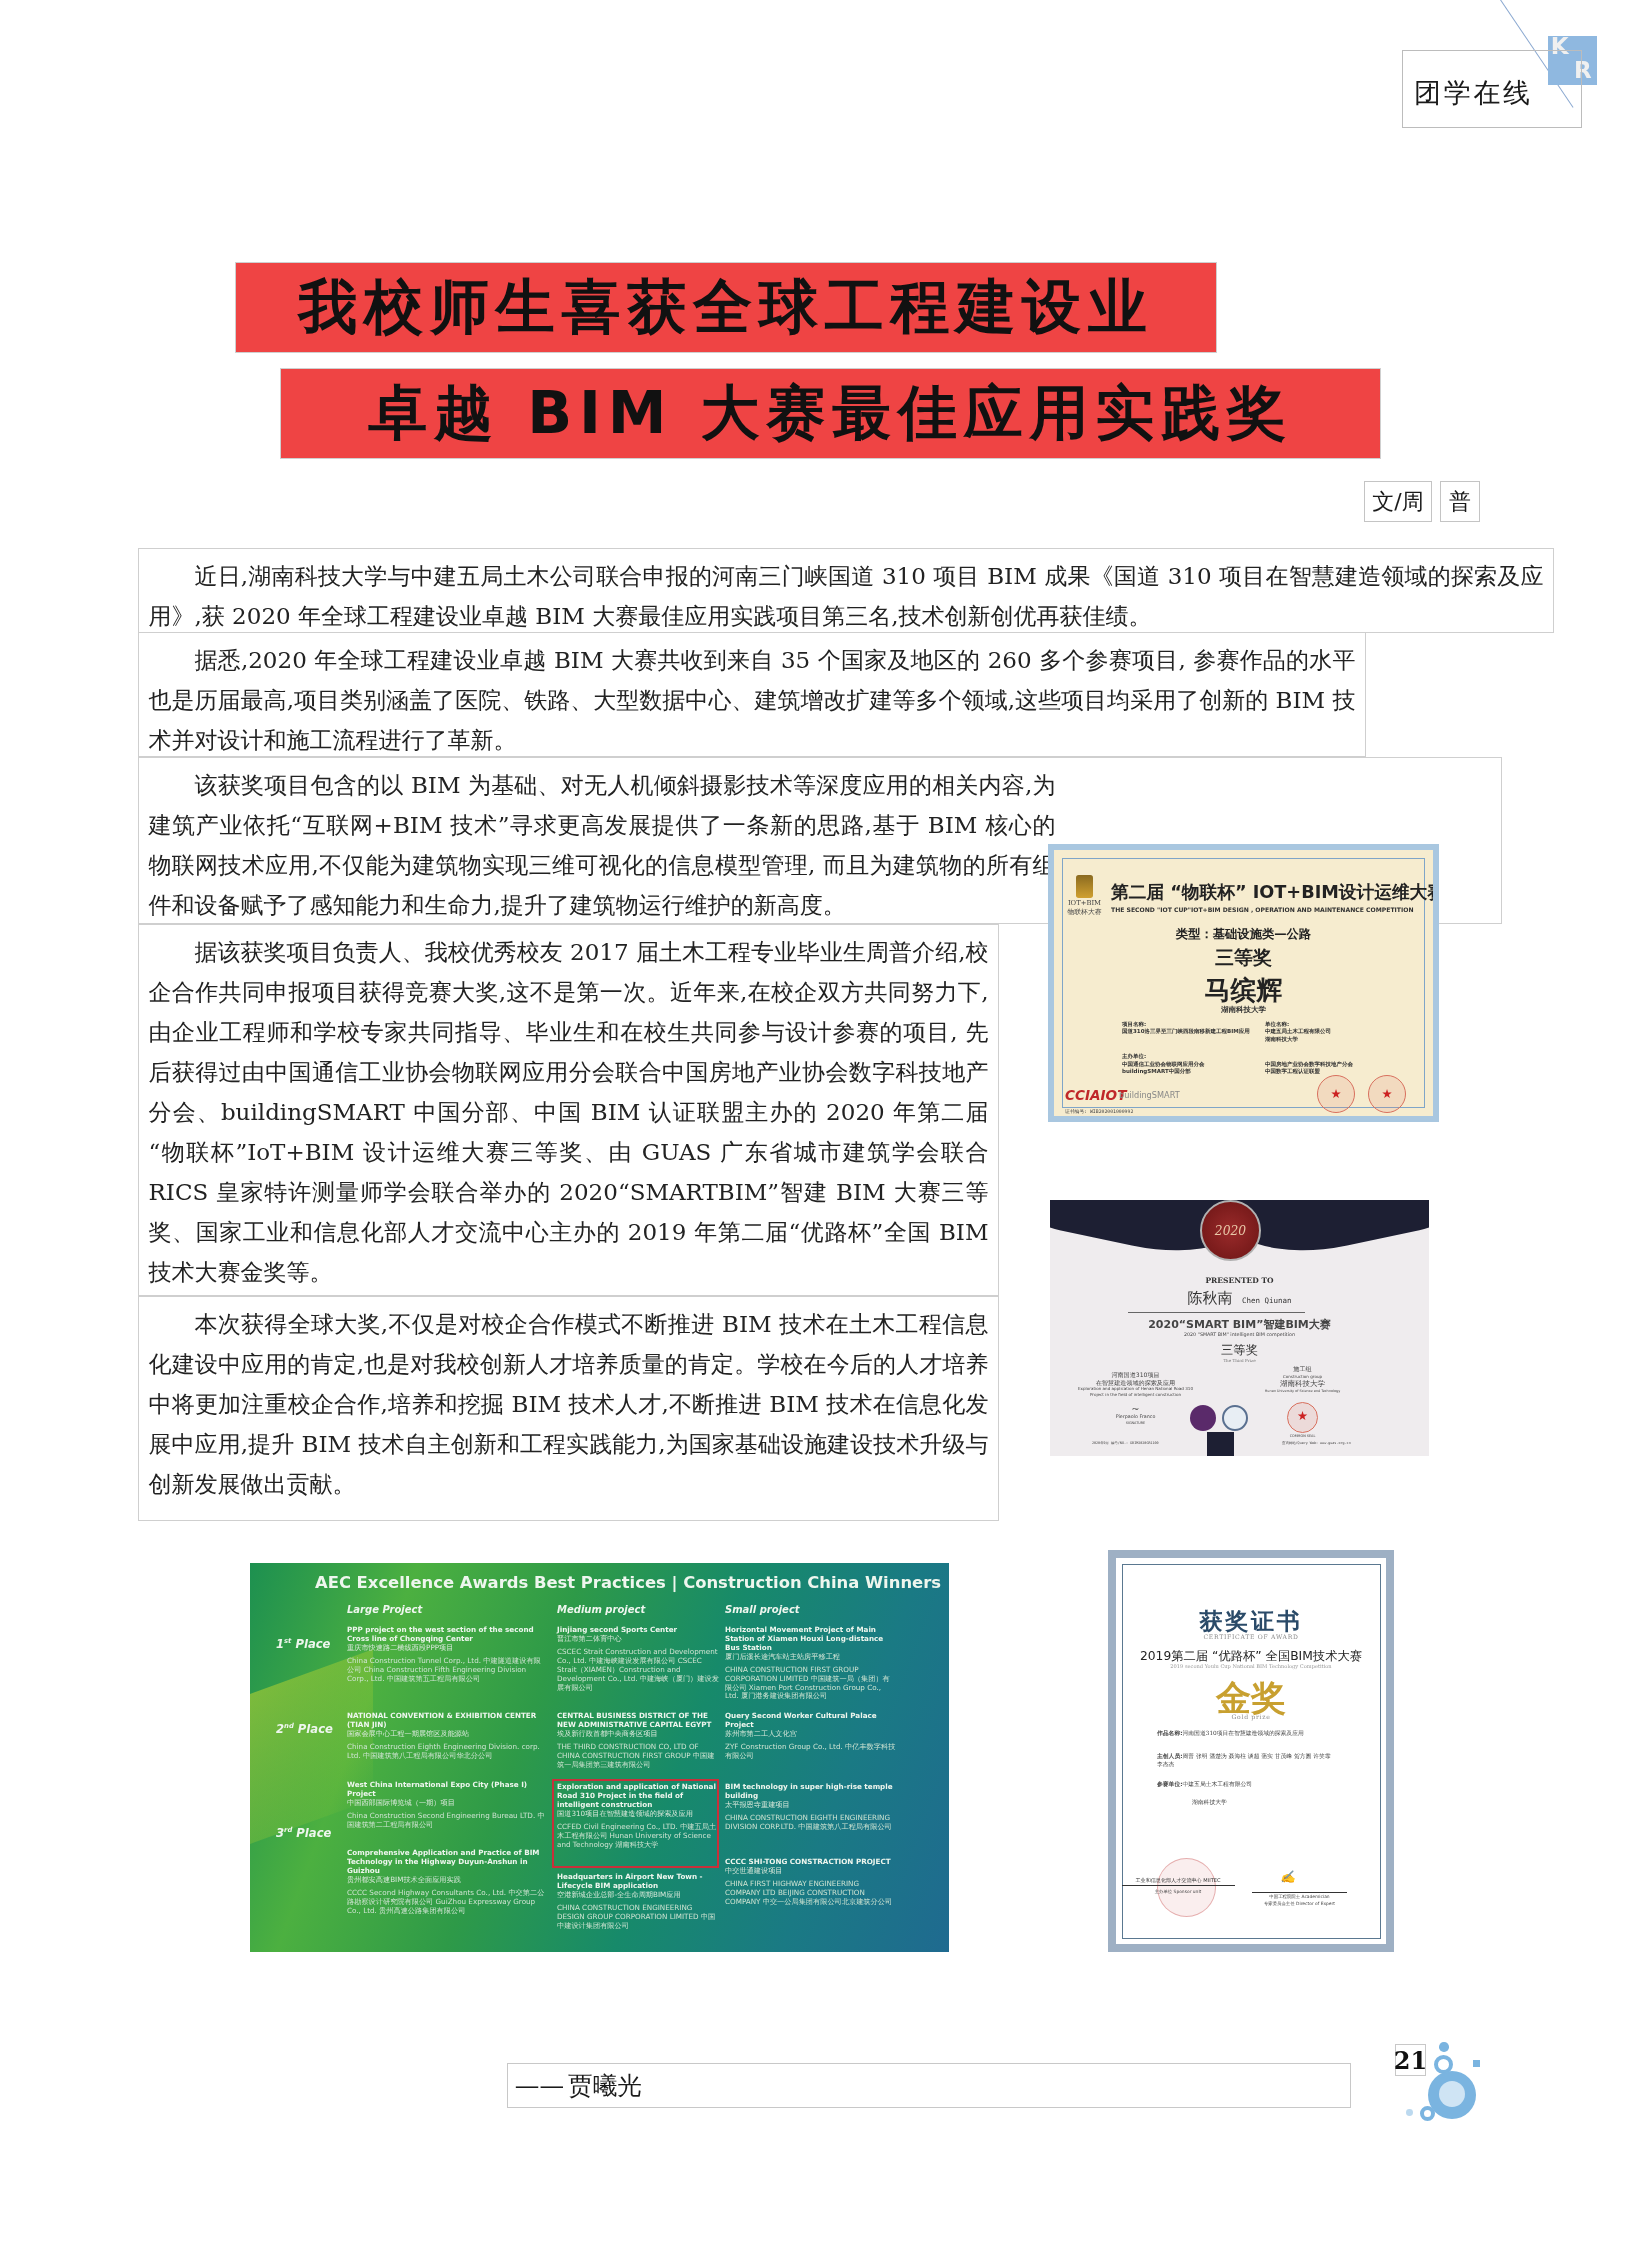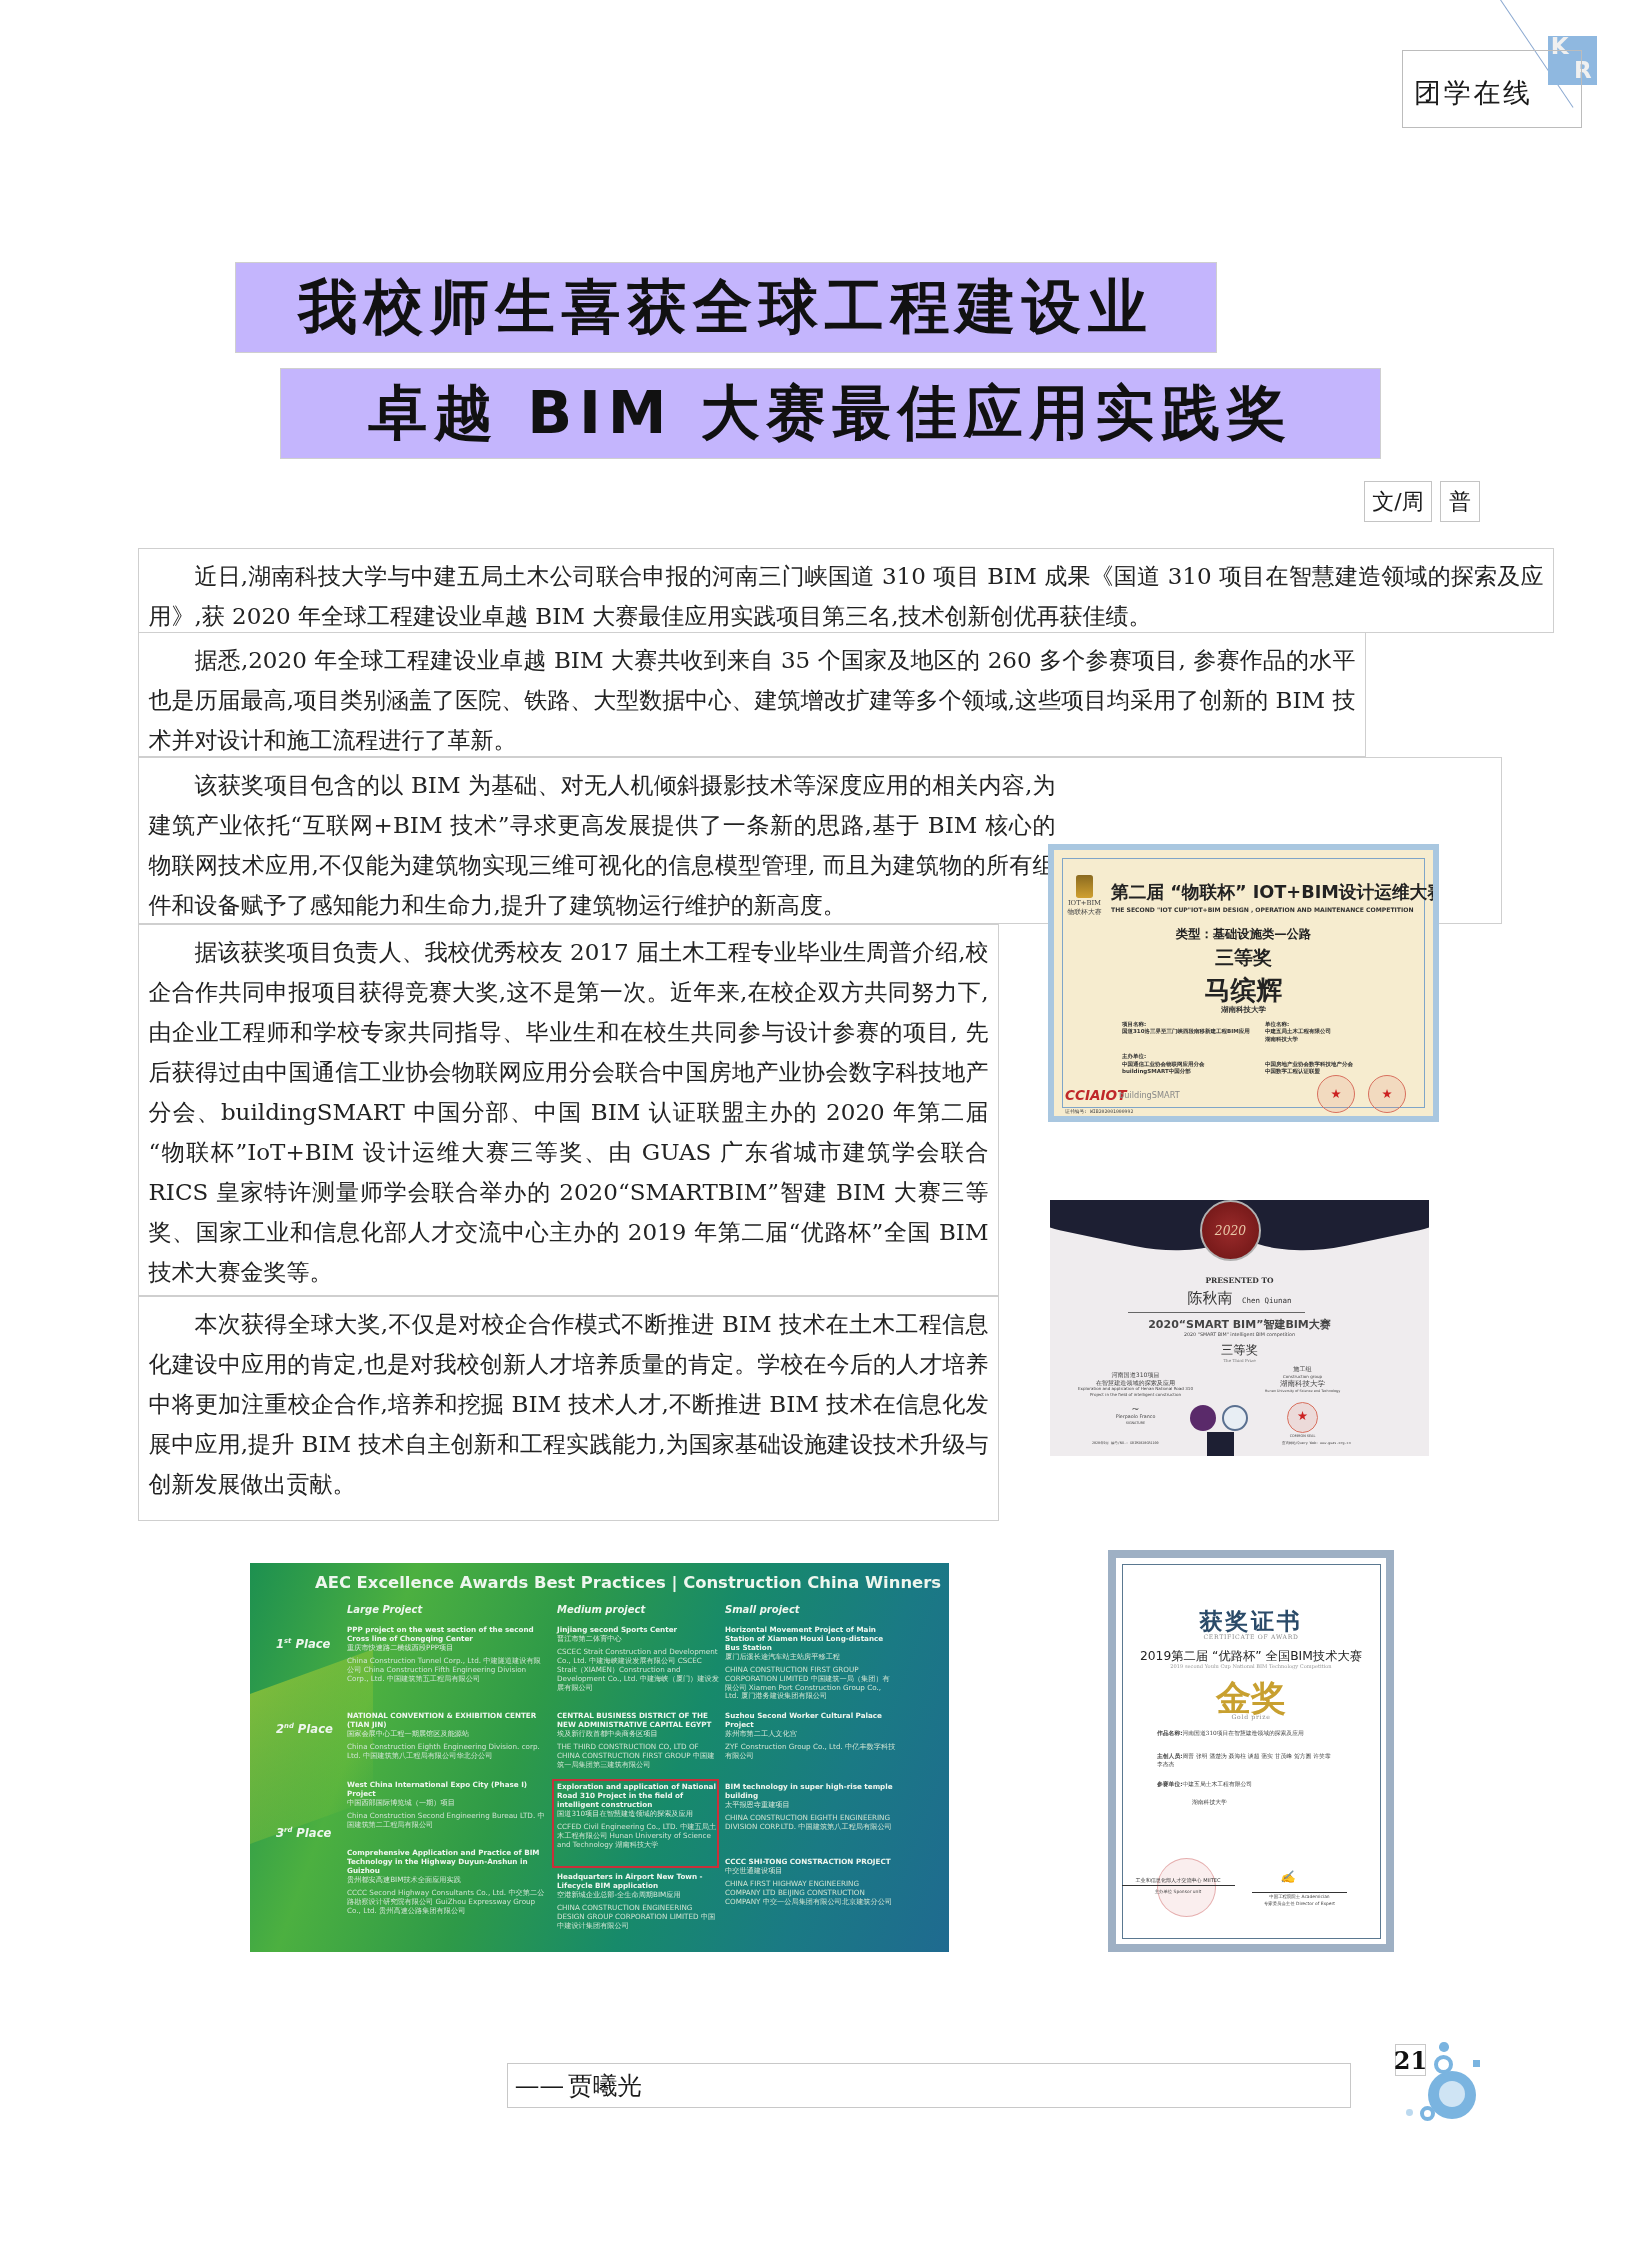--- a/index.html
+++ b/index.html
@@ -9,21 +9,21 @@
   
   .corner-line { position: absolute; left: 1500px; top: 0; width: 1.4px; height: 130px; background: #8aa8d0; transform: rotate(-34deg); transform-origin: top left; }
   .kr-block { position: absolute; left: 1548px; top: 36px; width: 49px; height: 49px; background: #8fb8e0; }
   .kr-block span { position: absolute; color: #f0f0f0; font-family: "DejaVu Sans", sans-serif; font-weight: bold; font-size: 23px; }
   .kr-k { left: 2.7px; top: -2.7px; }
   .kr-r { left: 26px; top: 20.5px; }
   .section-box { position: absolute; left: 1402px; top: 50px; width: 180px; height: 78px; border: 1.4px solid #bcbcbc; background: transparent; }
   .section-label { position: absolute; left: 1414px; top: 75px; font-family: "DejaVu Sans", sans-serif; font-size: 27px; letter-spacing: 2.7px; color: #1a1a1a; }
 
   
-  .title-box { position: absolute; border: 1.4px solid #cfcfcf; background: #c4b5fd; display: flex; align-items: center; justify-content: center; }
+  .title-box { position: absolute; border: 1.4px solid #cfcfcf; background: #ef4444; display: flex; align-items: center; justify-content: center; }
   .title-text { font-family: "DejaVu Sans", sans-serif; font-weight: 900; font-size: 59px; letter-spacing: 6.8px; color: #111; white-space: nowrap; }
   .tb1 { left: 235px; top: 262px; width: 982px; height: 91px; }
   .tb2 { left: 280px; top: 368px; width: 1101px; height: 91px; }
   .tb2 { left: 280px; }
 
   
   .byline { position: absolute; top: 481px; height: 41px; border: 1.4px solid #c4c4c4; display: flex; align-items: center; justify-content: center; font-family: "DejaVu Sans", sans-serif; font-size: 22px; color: #1a1a1a; }
   .byline-1 { left: 1364px; width: 68px; }
   .byline-2 { left: 1440px; width: 40px; }
 
@@ -250,21 +250,21 @@
     <div class="proj">NATIONAL CONVENTION &amp; EXHIBITION CENTER (TIAN JIN)</div>
     <div class="cn">国家会展中心工程一期展馆区及能源站</div>
     <div class="org">China Construction Eighth Engineering Division. corp. Ltd. 中国建筑第八工程局有限公司华北分公司</div>
   </div>
   <div class="aec-entry" style="left:307px;top:149px;width:164px;">
     <div class="proj">CENTRAL BUSINESS DISTRICT OF THE NEW ADMINISTRATIVE CAPITAL EGYPT</div>
     <div class="cn">埃及新行政首都中央商务区项目</div>
     <div class="org">THE THIRD CONSTRUCTION CO, LTD OF CHINA CONSTRUCTION FIRST GROUP 中国建筑一局集团第三建筑有限公司</div>
   </div>
   <div class="aec-entry" style="left:475px;top:149px;width:171px;">
-    <div class="proj">Suzhou Second Worker Cultural Palace Project</div>
+    <div class="proj">Query Second Worker Cultural Palace Project</div>
     <div class="cn">苏州市第二工人文化宫</div>
     <div class="org">ZYF Construction Group Co., Ltd. 中亿丰数字科技有限公司</div>
   </div>
 
   <div class="aec-entry" style="left:97px;top:218px;width:198px;">
     <div class="proj">West China International Expo City (Phase I) Project</div>
     <div class="cn">中国西部国际博览城（一期）项目</div>
     <div class="org">China Construction Second Engineering Bureau LTD. 中国建筑第二工程局有限公司</div>
   </div>
   <div class="aec-entry" style="left:97px;top:286px;width:198px;">

